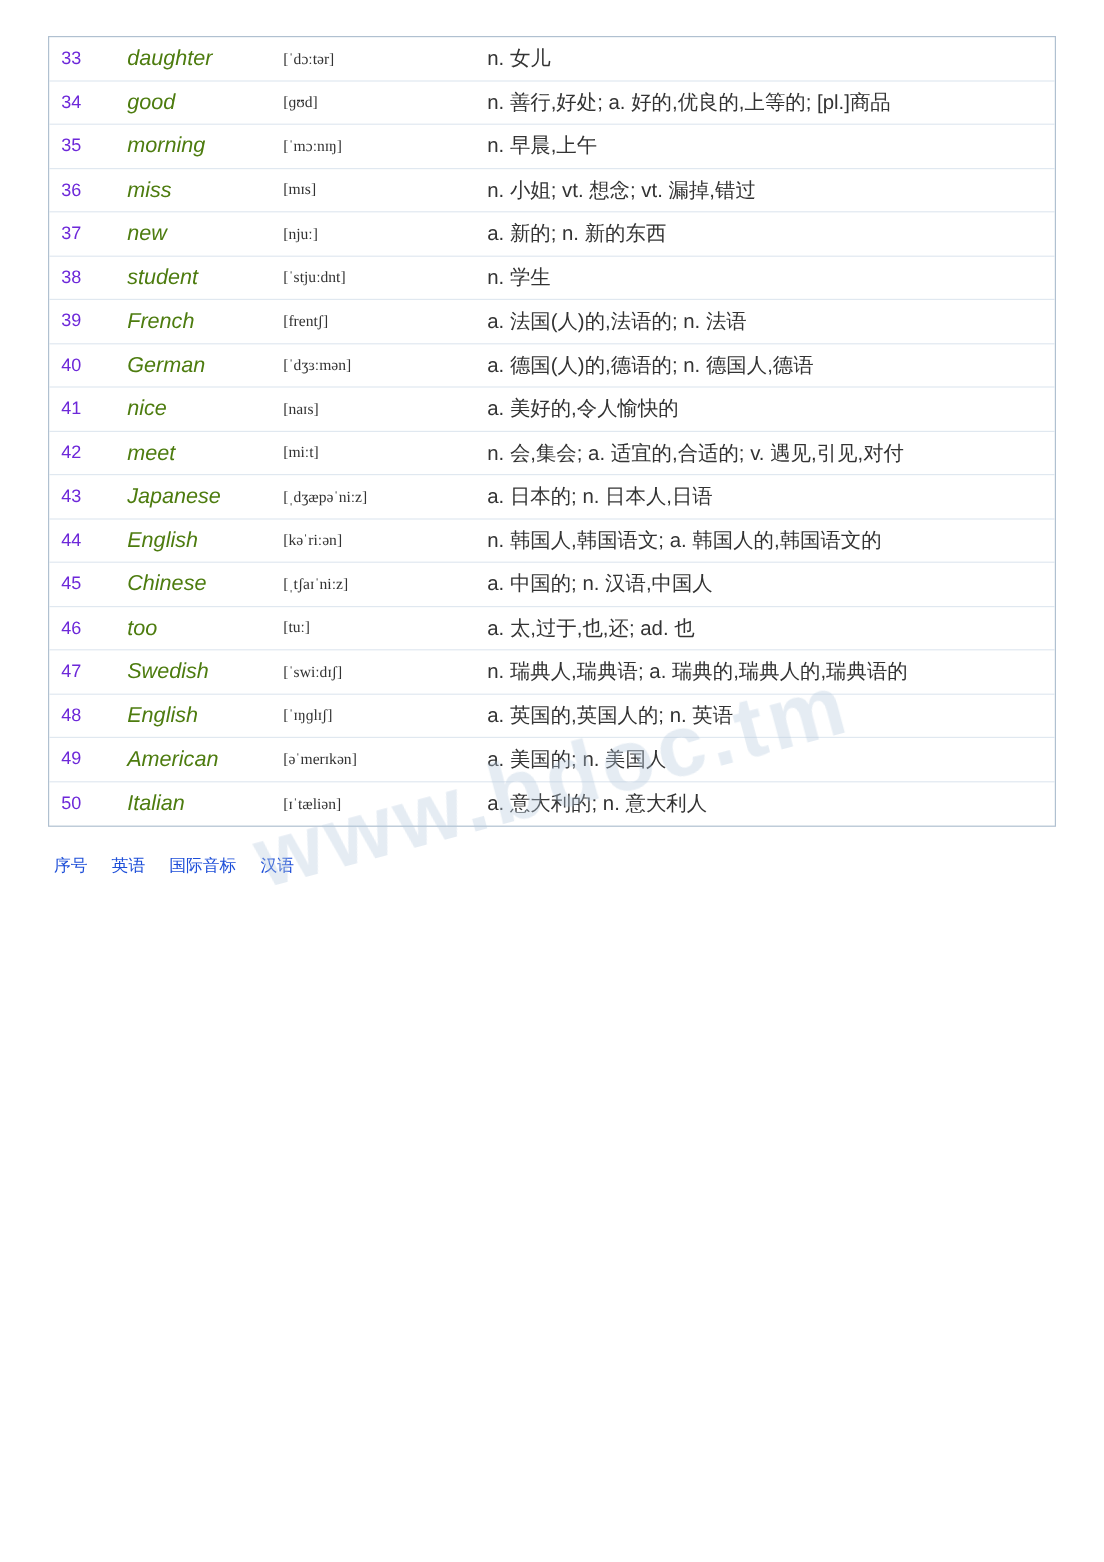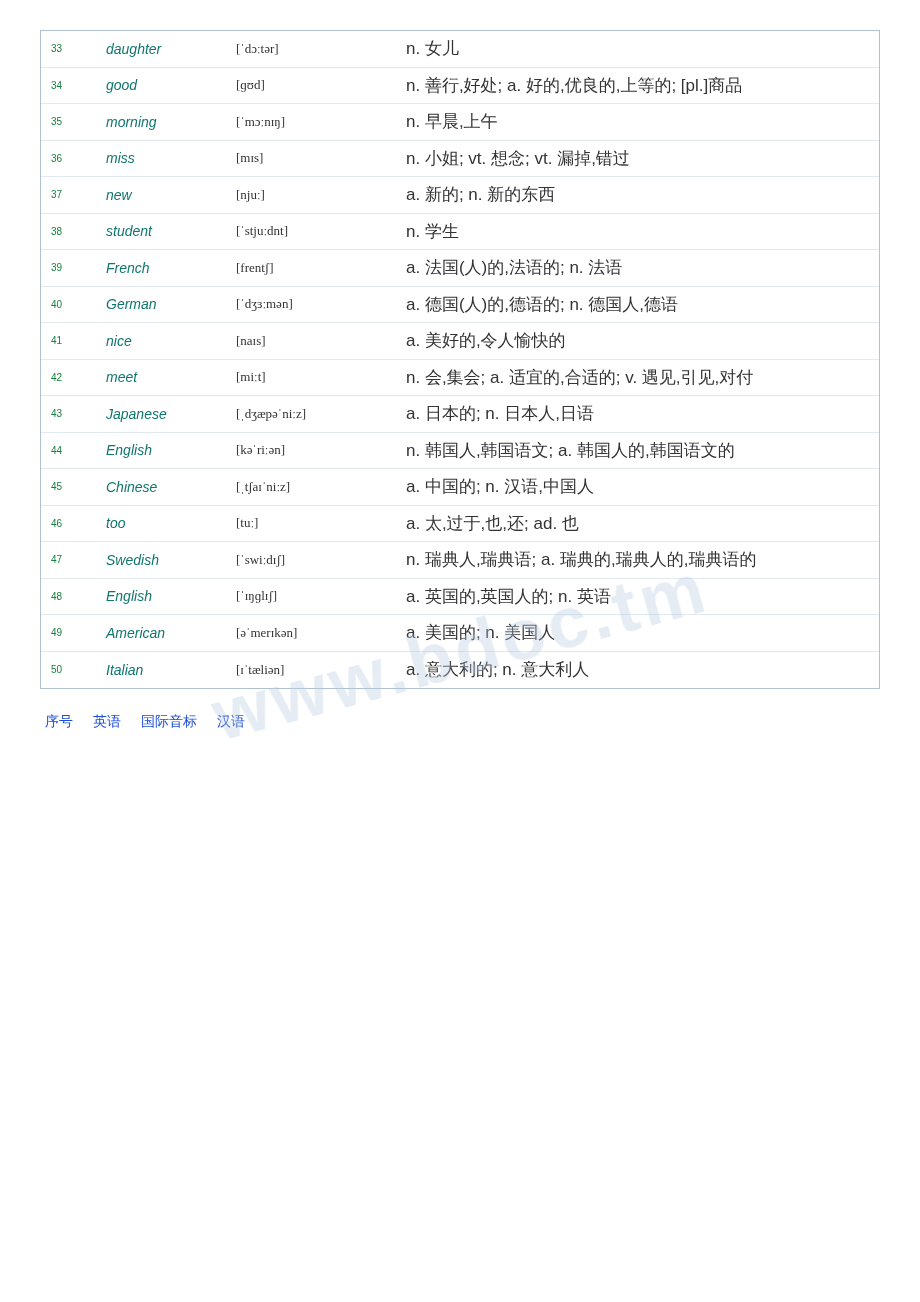--- a/index.html
+++ b/index.html
@@ -37,28 +37,28 @@
 
     .vocab-row:last-child {
       border-bottom: none;
     }
 
     .cell {
       padding: 5px 10px;
     }
 
     .cell-num {
-      color: #15803d;
-      font-size: 10px;
+      color: #6d28d9;
+      font-size: 15px;
     }
 
     .cell-word {
-      color: #0f766e;
+      color: #4d7c0f;
       font-style: italic;
-      font-size: 14px;
+      font-size: 18px;
     }
 
     .cell-phonetic {
       color: #333;
       font-size: 13px;
       font-family: Liberation Serif, serif;
     }
 
     .cell-meaning {
       color: #333;

